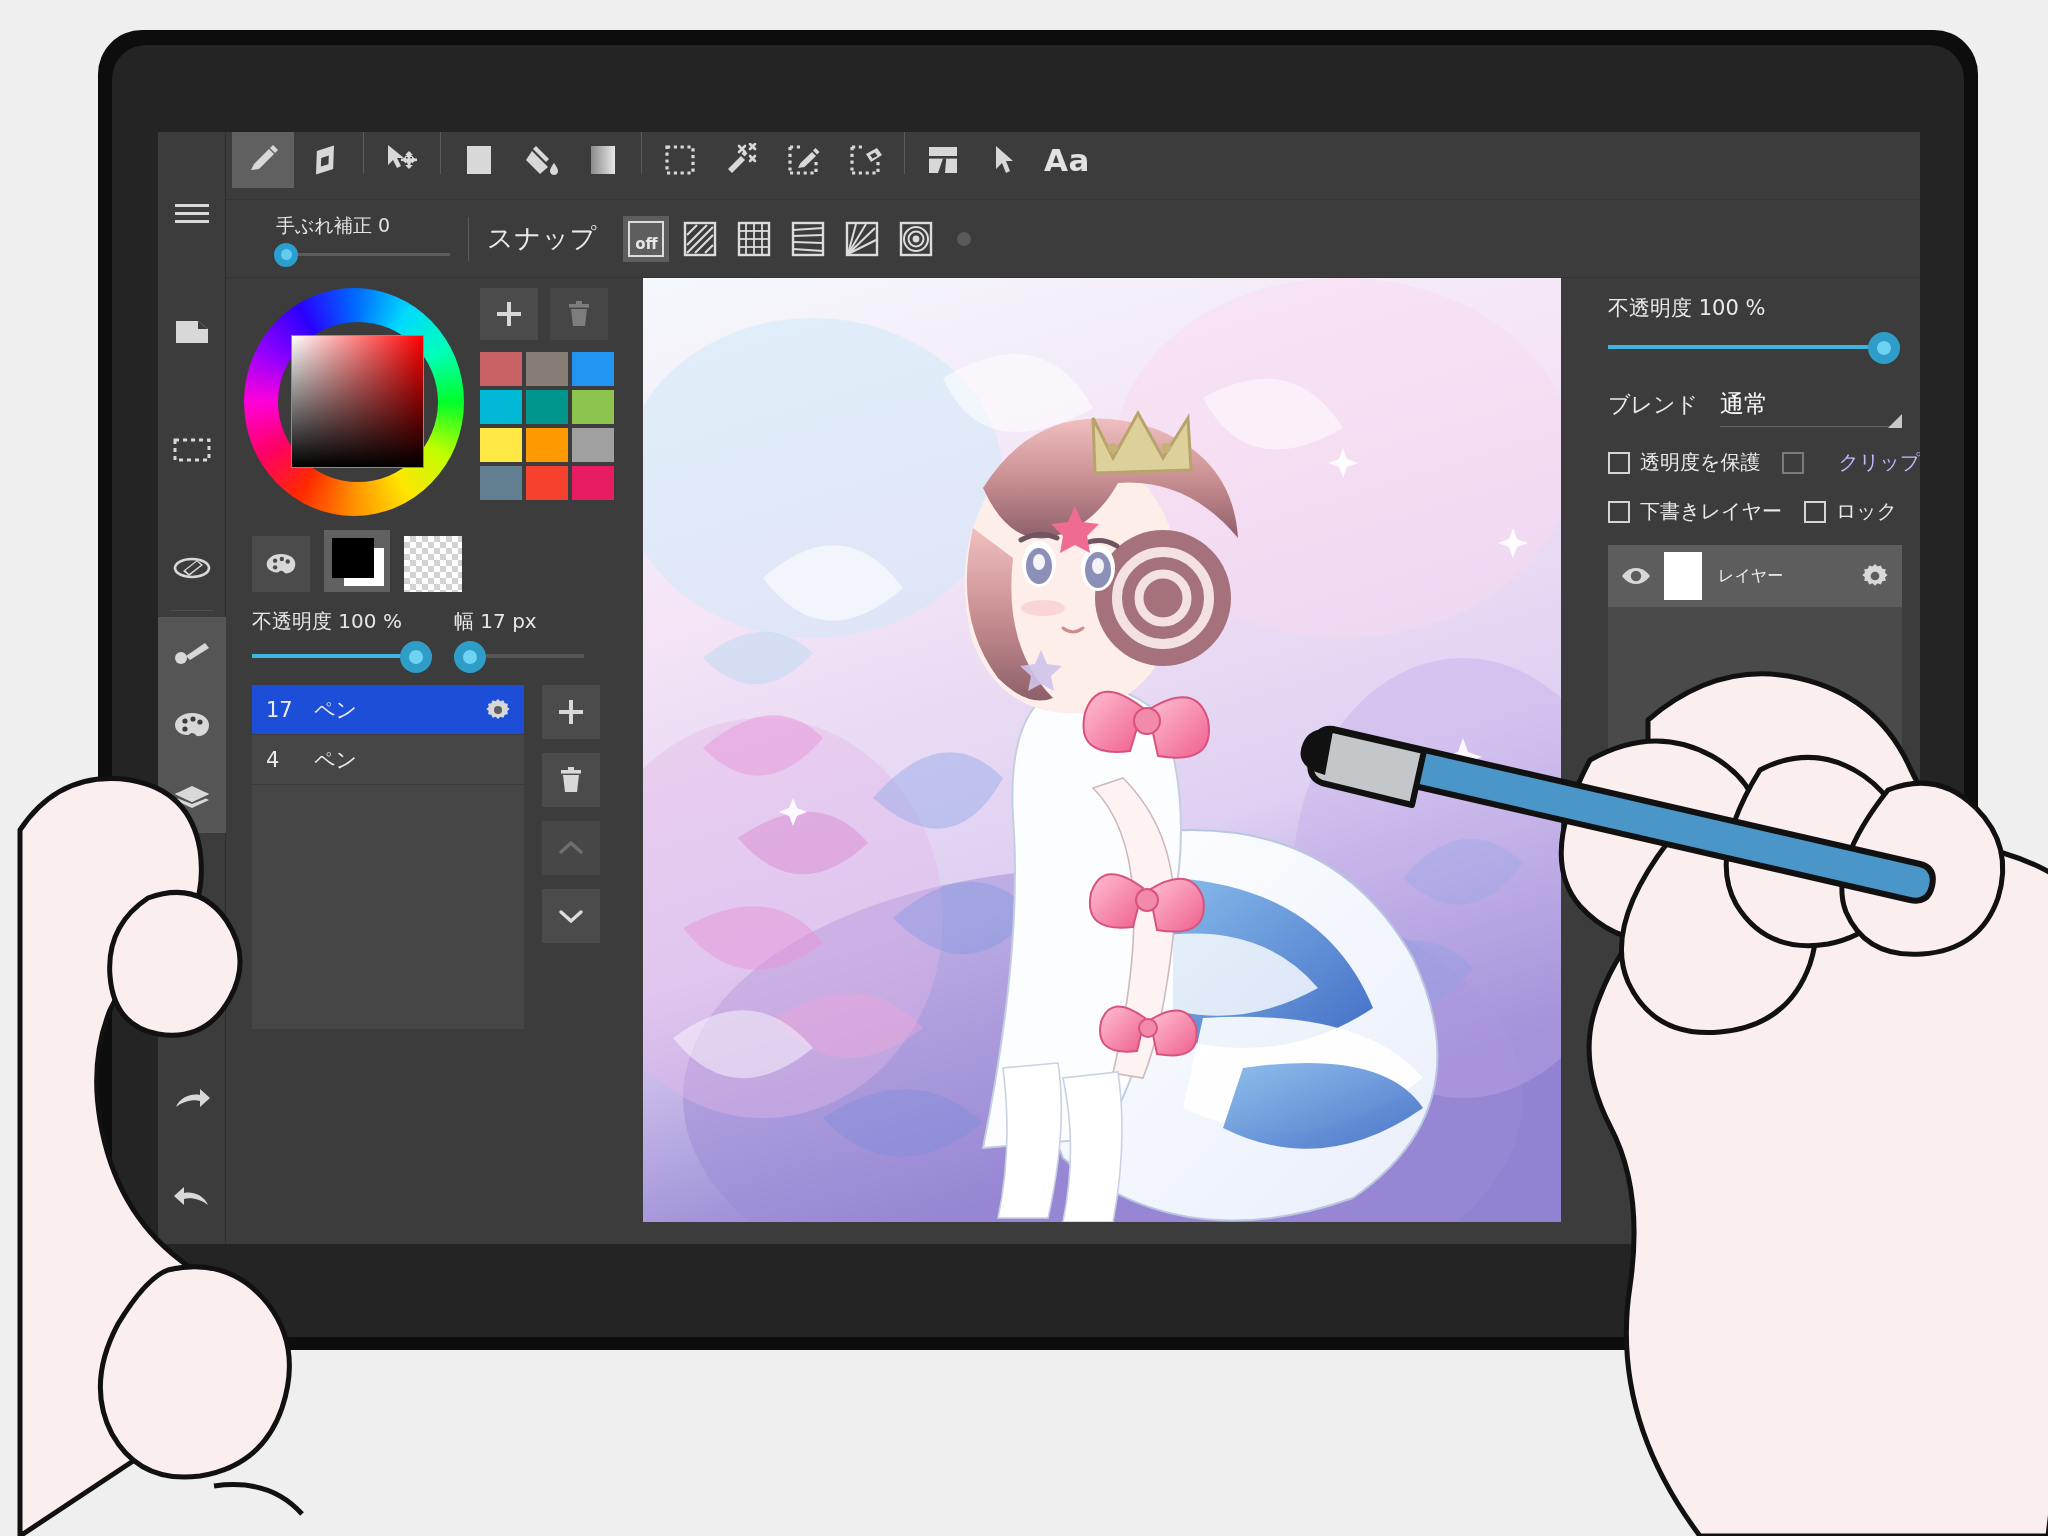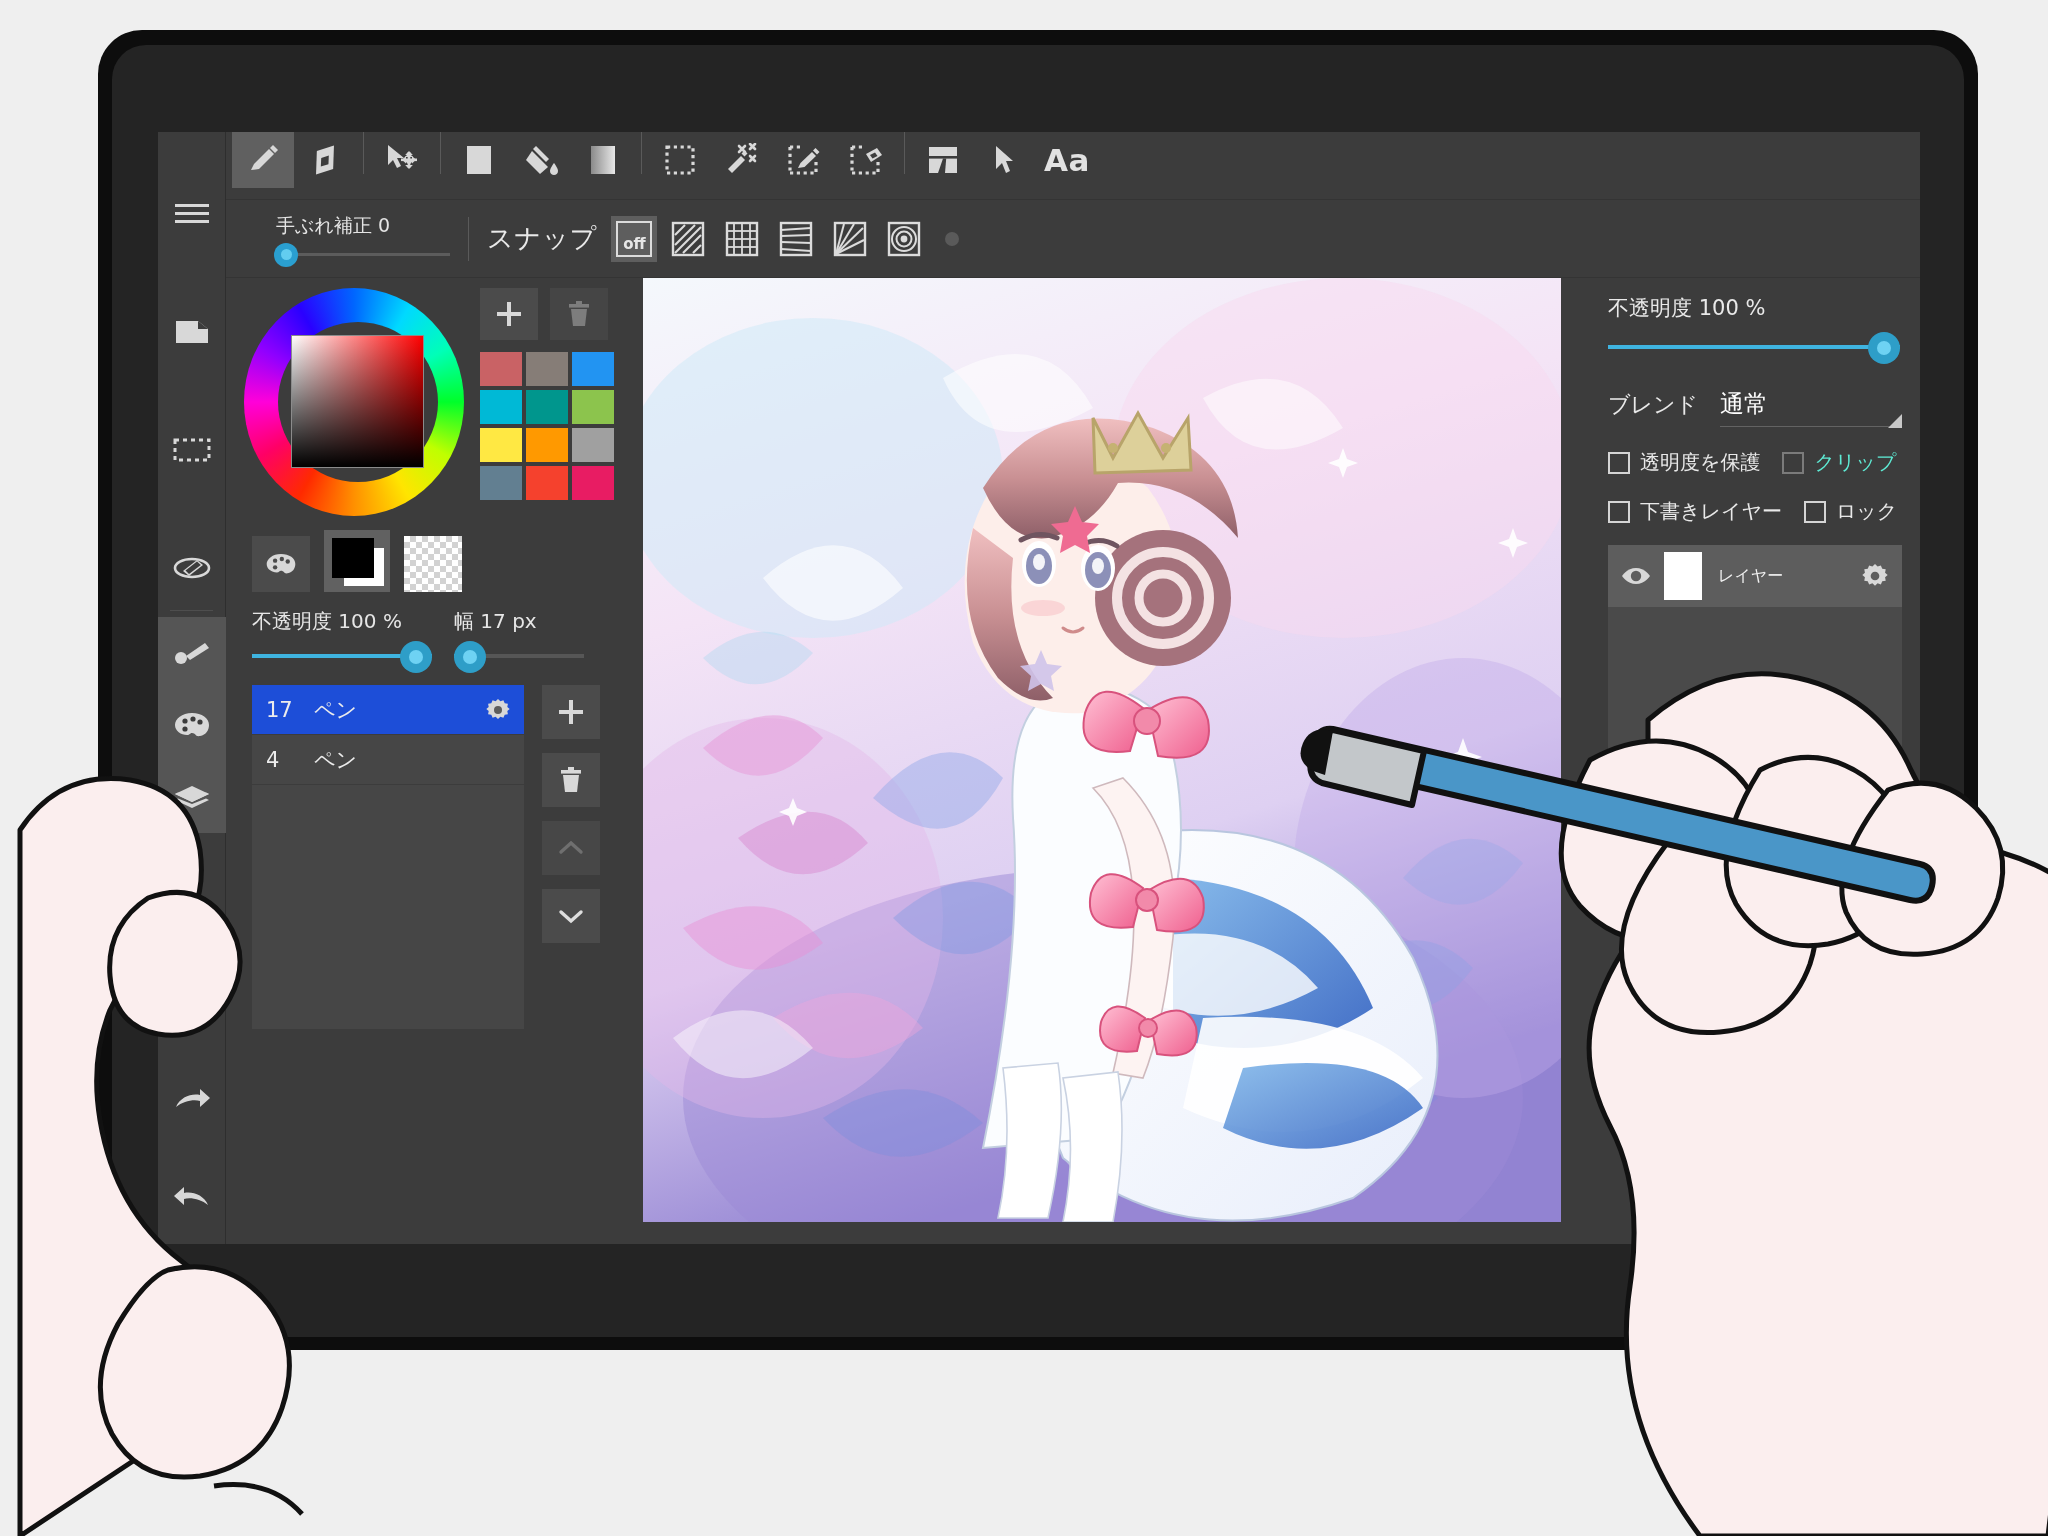--- a/index.html
+++ b/index.html
@@ -90,21 +90,21 @@
   .stab-label { color: #e4e4e4; font-size: 19px; margin-bottom: 4px; white-space: nowrap;}
   .mini-slider { position: relative; height: 22px; }
   .mini-track { position: absolute; top: 10px; left: 0; right: 0; height: 3px; background: #5c5c5c; }
   .mini-knob {
     position: absolute; top: 0px; left: -2px;
     width: 24px; height: 24px; border-radius: 50%;
     background: #2a9fd0; display: flex; align-items: center; justify-content: center;
   }
   .mini-knob::after { content:''; width: 11px; height: 11px; border-radius: 50%; background: #62cdf0; }
   .opt-div { width: 1px; height: 44px; background: #5a5a5a; margin: 0 18px; }
-  .snap-label { color: #e9e9e9; font-size: 26px; margin-right: 14px; letter-spacing: 1px; }
+  .snap-label { color: #e9e9e9; font-size: 26px; margin-right: 26px; letter-spacing: 1px; }
   .snap-btn {
     width: 46px; height: 46px; margin-right: 8px;
     display: flex; align-items: center; justify-content: center;
   }
   .snap-btn.active { background: #5e5e5e; }
   .off-box {
     width: 36px; height: 36px; border: 2px solid #dcdcdc;
     color: #e6e6e6; font-size: 15px; font-weight: bold;
     display: flex; align-items: flex-end; justify-content: center;
     padding-bottom: 2px;
@@ -212,21 +212,21 @@
     border-bottom: 1px solid #636363; padding-bottom: 6px; position: relative;
   }
   .blend-caret {
     position: absolute; right: 0; bottom: -2px;
     width: 0; height: 0; border-left: 14px solid transparent; border-bottom: 14px solid #c8c8c8;
   }
   .chk-row { display: flex; align-items: center; margin-top: 22px; }
   .chk { width: 22px; height: 22px; border: 2px solid #d5d5d5; margin-right: 10px; flex: 0 0 22px; }
   .chk.dim { border-color: #7b7b7b; }
   .chk-txt { color: #e9e9e9; font-size: 20px; margin-right: 22px; white-space: nowrap; }
-  .chk-txt.dim { color: #5eead4; }
+  .chk-txt.dim { color: #c4b5fd; margin-left: 24px; }
 
   .layer-list { margin-top: 20px; background: #4a4a4a; height: 300px; }
   .layer-row { height: 62px; background: #5d5d5d; display: flex; align-items: center; }
   .layer-eye { width: 56px; display: flex; align-items: center; justify-content: center; }
   .layer-thumb { width: 38px; height: 48px; background: #ffffff; margin-right: 16px; }
   .layer-name { flex: 1; color: #f0f0f0; font-size: 16px; }
   .layer-gear { width: 54px; display: flex; align-items: center; justify-content: center; }
   .layer-foot { display: flex; gap: 12px; margin-top: 18px; }
   .lf { width: 60px; height: 54px; background: #4b4b4b; display: flex; align-items: center; justify-content: center; }
   .lf.dim { background: #474747; }

